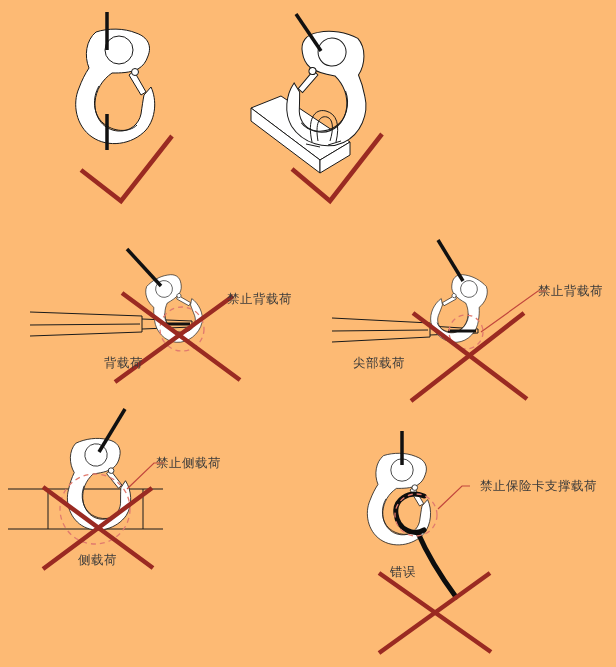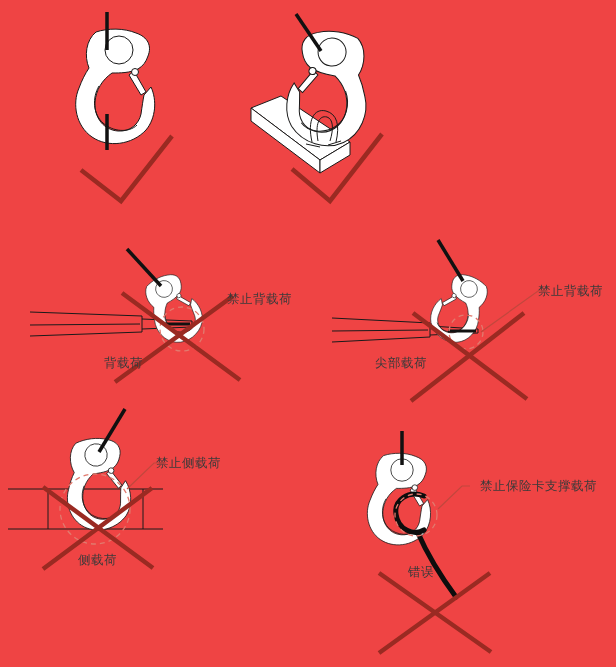--- a/index.html
+++ b/index.html
@@ -1,17 +1,17 @@
 <!DOCTYPE html>
 <html><head>
 <meta charset="utf-8">
 <style>
   html,body{margin:0;padding:0;background:#fff;}
   .canvas{
-    position:relative;width:616px;height:667px;background:#ef4444;
+    position:relative;width:616px;height:667px;background:#fdba74;
     font-family:"DejaVu Sans",sans-serif;overflow:hidden;
   }
   .canvas svg{position:absolute;left:0;top:0;}
   .lbl{
     position:absolute;font-size:12.5px;line-height:14px;color:#3a3a3a;
     white-space:nowrap;letter-spacing:0.5px;
   }
   .art{stroke:#1a1a1a;stroke-width:1;fill:none;}
   .fillw{fill:#ffffff;}
   .cable{stroke:#111111;stroke-width:3.5;fill:none;stroke-linecap:butt;}
@@ -100,21 +100,21 @@
       <circle class="hcircle" cx="416" cy="515" r="21"></circle>
       <path class="leader" d="M470,486 L462,486 L438,509"></path>
       <path class="mark" d="M379,573 L491,652 M490,573 L379,653"></path>
     </g>
   </svg>
 
   <div class="lbl" style="left:227px;top:292px">禁止背载荷</div>
   <div class="lbl" style="left:104px;top:356px">背载荷</div>
 
   <div class="lbl" style="left:538px;top:284px">禁止背载荷</div>
-  <div class="lbl" style="left:375px;top:356px">尖部载荷</div>
+  <div class="lbl" style="left:353px;top:356px">尖部载荷</div>
 
   <div class="lbl" style="left:156px;top:456px">禁止侧载荷</div>
   <div class="lbl" style="left:78px;top:553px">侧载荷</div>
 
   <div class="lbl" style="left:480px;top:479px">禁止保险卡支撑载荷</div>
-  <div class="lbl" style="left:408px;top:565px">错误</div>
+  <div class="lbl" style="left:390px;top:565px">错误</div>
 
 </div>
 
 </body></html>

